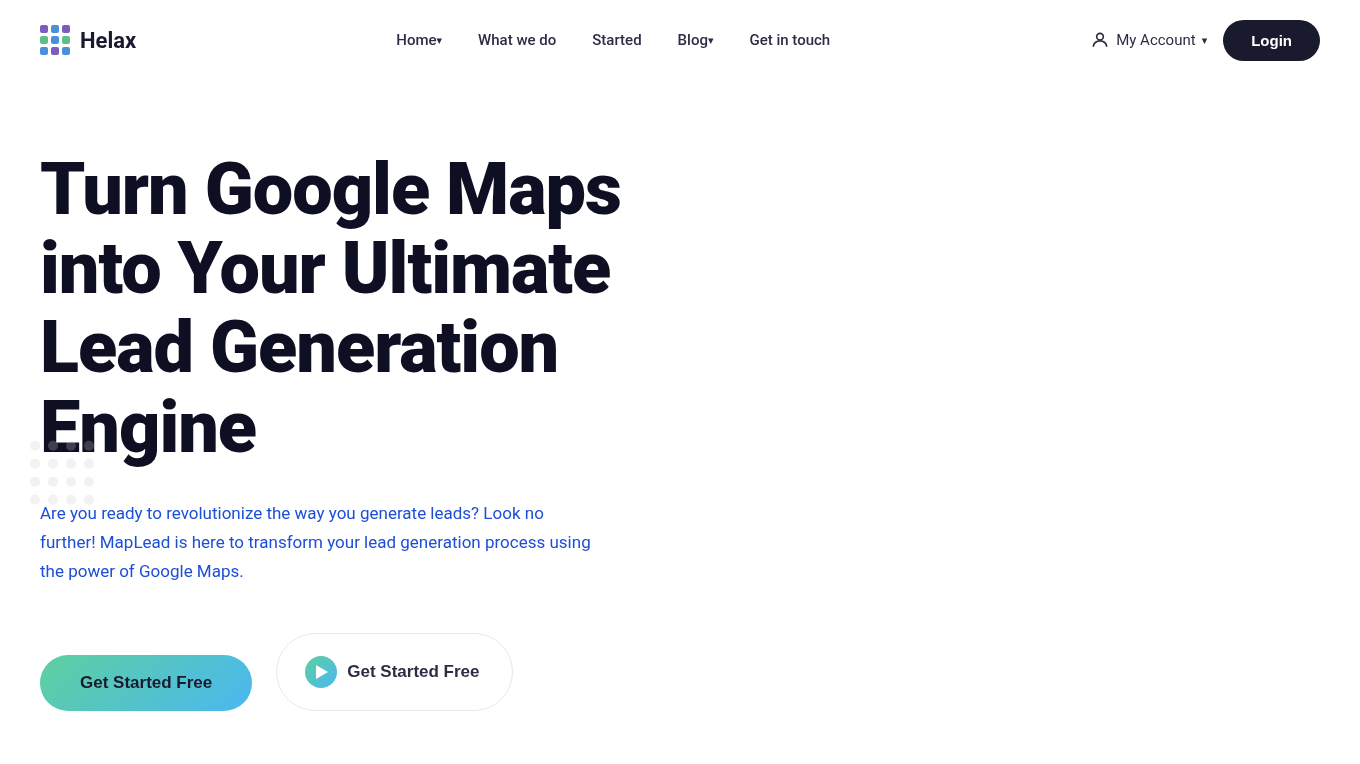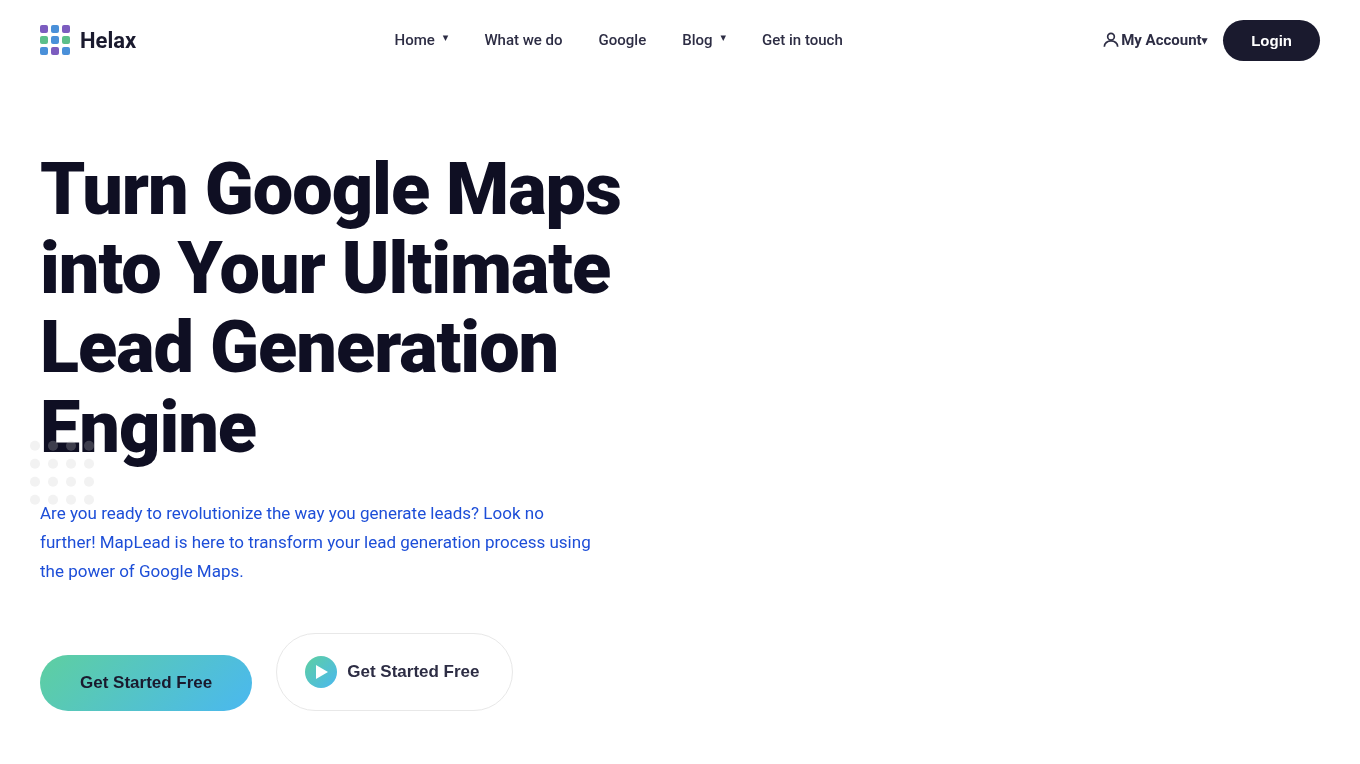--- a/index.html
+++ b/index.html
@@ -52,38 +52,39 @@
       align-items: center;
       gap: 36px;
       list-style: none;
     }
     .nav-links li a {
       text-decoration: none;
       color: #2d2d44;
       font-size: 15px;
       font-weight: 500;
       display: flex;
-      align-items: flex-start;
-      gap: 8px;
+      align-items: center;
+      gap: 0;
     }
     .chevron {
       font-size: 11px;
       color: #2d2d44;
     }
     .nav-right {
       display: flex;
       align-items: center;
       gap: 16px;
     }
     .my-account {
       display: flex;
       align-items: center;
+      gap: 6px;
       color: #2d2d44;
       font-size: 15px;
-      font-weight: 700;
+      font-weight: 400;
       cursor: pointer;
       text-decoration: none;
     }
     .user-icon {
       width: 20px;
       height: 20px;
       color: #2d2d44;
     }
     .login-btn {
       background: #1a1a2e;
@@ -275,21 +276,21 @@
         <span class="chevron">▾</span>
       </a>
     </li>
     <li>
       <a href="#">
         <span>What we do</span>
       </a>
     </li>
     <li>
       <a href="#">
-        <span>Google</span>
+        <span>Started</span>
       </a>
     </li>
     <li>
       <a href="#">
         <span>Blog</span>
         <span class="chevron">▾</span>
       </a>
     </li>
     <li>
       <a href="#">

